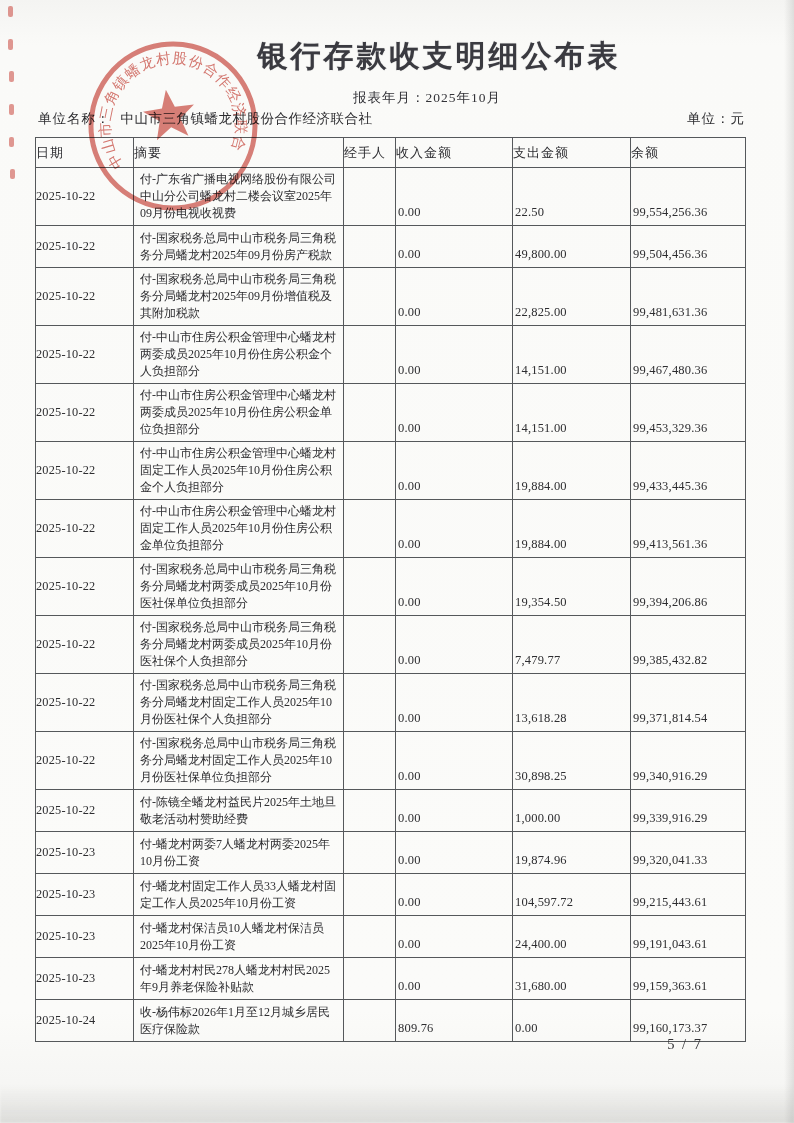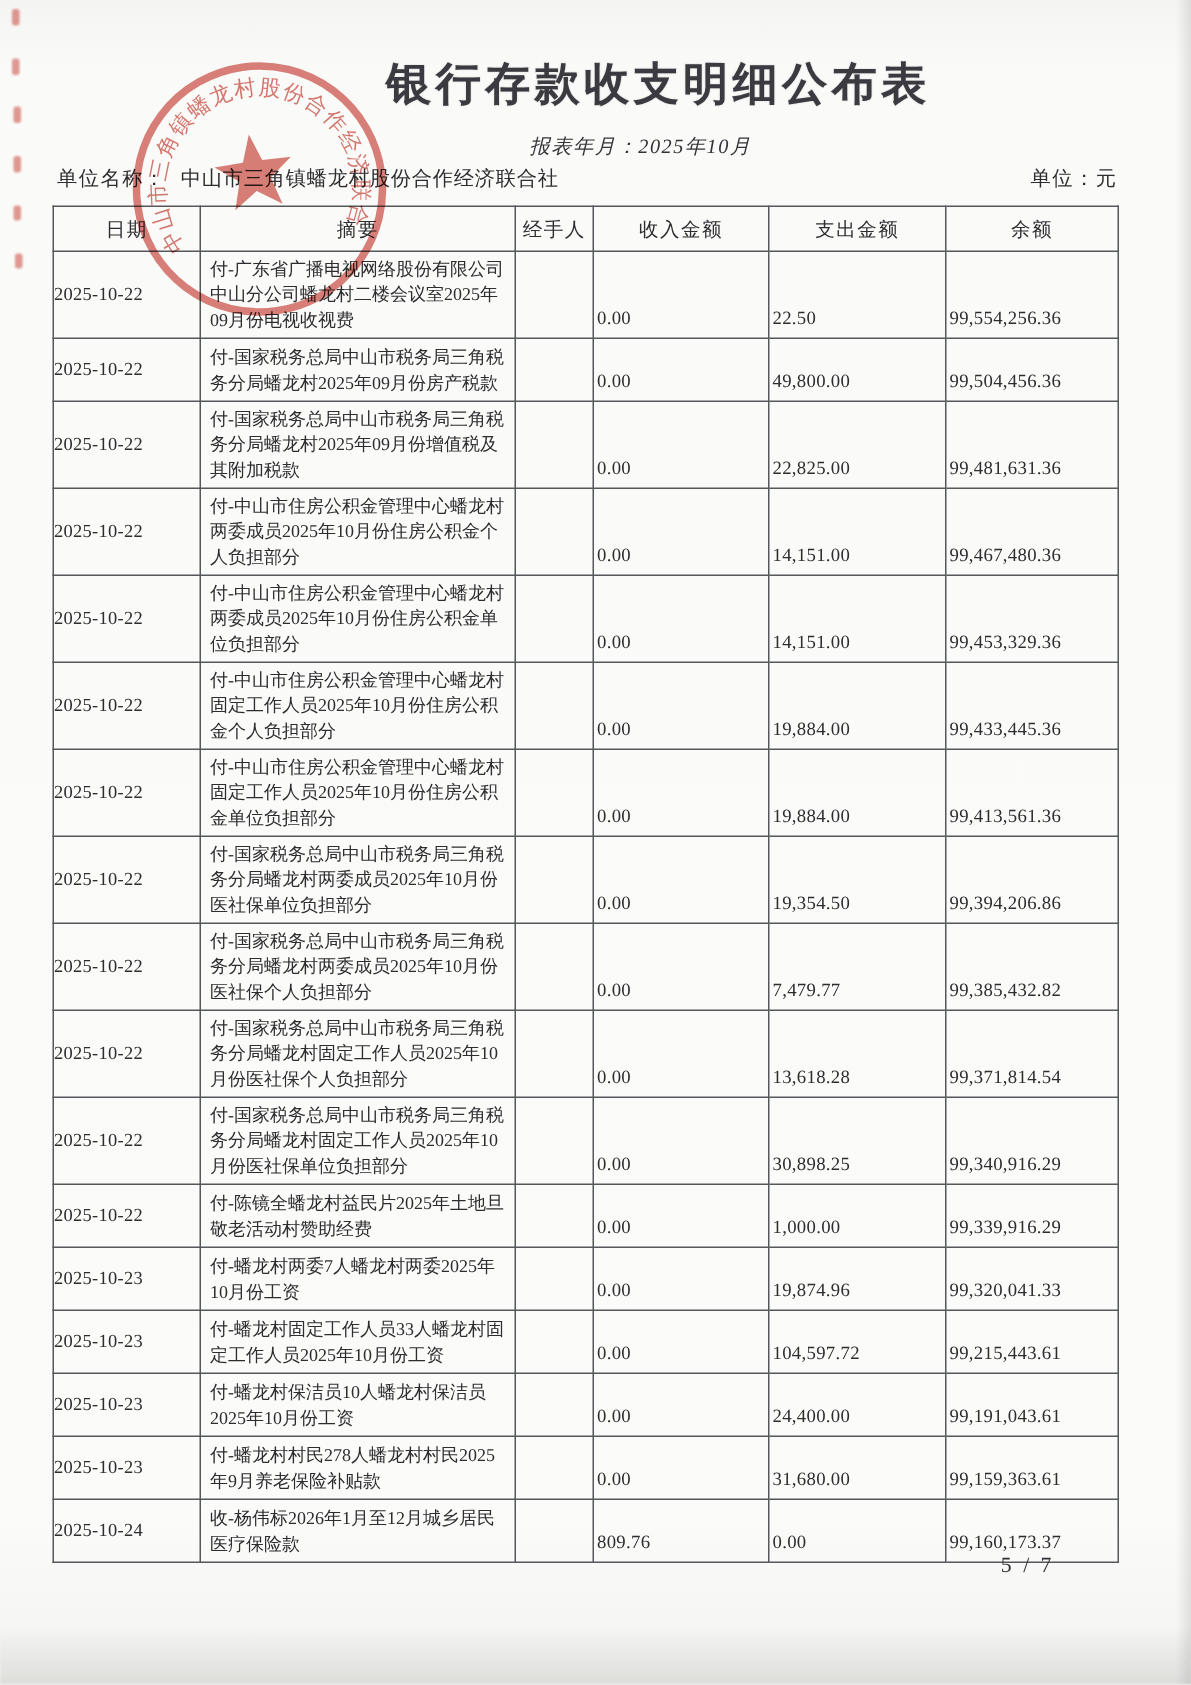--- a/index.html
+++ b/index.html
@@ -18,34 +18,34 @@
   .edge-bottom { position:absolute; left:0; bottom:0; width:100%; height:38px;
     background:linear-gradient(180deg, rgba(0,0,0,0), rgba(140,140,136,.22));
     filter:blur(1px); }
   
   .doc-title { position:absolute; top:36px; left:0; width:100%;
     padding-left:84px; text-align:center;
     font-size:30px; font-weight:bold; letter-spacing:3px; color:#3a3a40;
     text-shadow:0 0 1px rgba(60,60,64,.35); }
   .doc-subtitle { position:absolute; top:89px; left:0; width:100%;
     padding-left:60px; text-align:center; font-size:13.5px; color:#333338;
-    letter-spacing:1px;font-style:italic; }
+    letter-spacing:1px; }
   .meta-row { position:absolute; top:110px; left:38px; right:49px;
     display:flex; justify-content:space-between; align-items:baseline;
     font-size:13.5px; }
   .meta-left { display:flex; align-items:baseline; }
   .meta-label { letter-spacing:1px; }
   .meta-value { margin-left:10px; letter-spacing:.5px; }
   
   table.ledger { position:absolute; left:35px; top:137px; width:710px;
     border-collapse:collapse; table-layout:fixed; }
   .ledger th, .ledger td { border:1px solid #55585b; }
   .ledger table, .ledger { border:1.6px solid #45484b; }
   .ledger th { height:30px; font-weight:normal; font-size:13px;
-    letter-spacing:1px; color:#2e2e32; text-align:center; vertical-align:middle; }
+    letter-spacing:1px; color:#2e2e32; text-align:left; vertical-align:middle; }
   .ledger td.c-date { text-align:left; vertical-align:middle;
     font-size:12.3px; letter-spacing:.2px; }
   .ledger td.c-summary { vertical-align:middle; padding:3px 6px;
     font-size:12px; line-height:17px; text-align:left; }
   .ledger td.c-handler { vertical-align:middle; }
   .ledger td.c-num { text-align:left; vertical-align:bottom;
     padding:2px 6px 5px 2px; font-size:12.5px; letter-spacing:.2px; }
   .ledger tr.r3 td { height:57px;margin-top:36px; }
   .ledger tr.r2 td { height:42px; }
   

